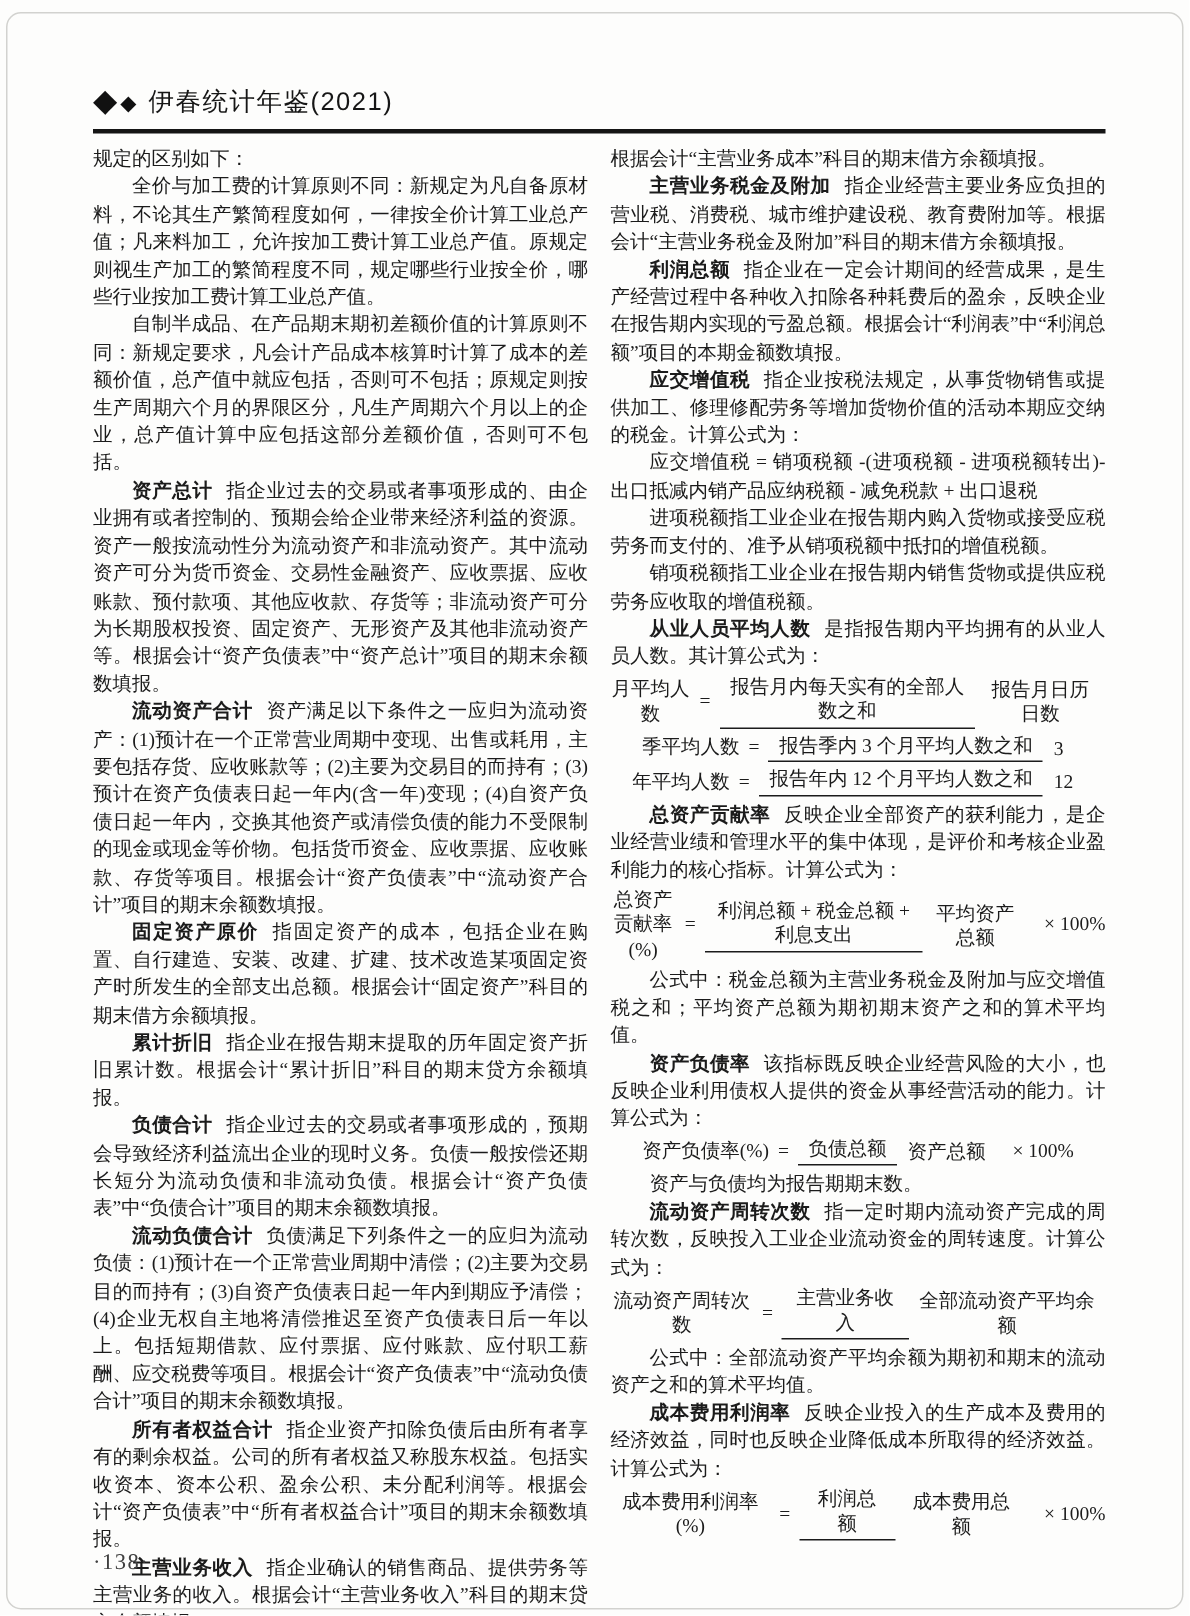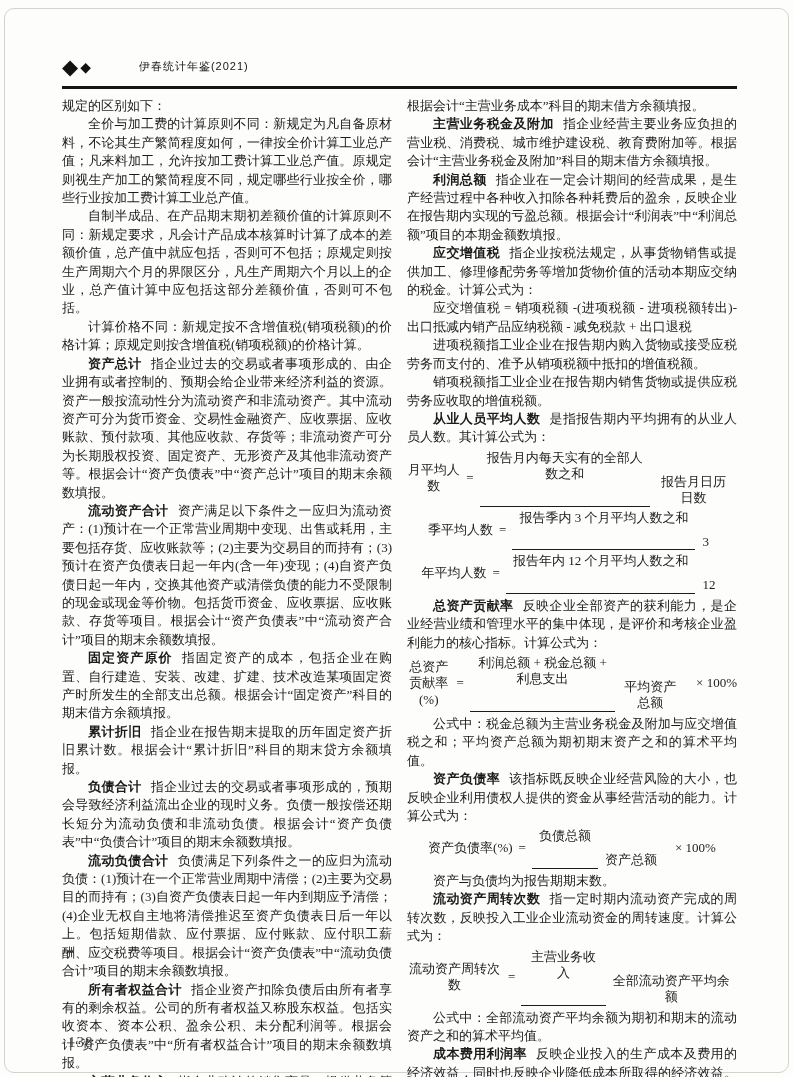--- a/index.html
+++ b/index.html
@@ -10,38 +10,38 @@
   .page-frame{
     position:absolute;left:4px;top:8px;right:4px;bottom:4px;
     border:1.5px solid #d2d2cf;border-radius:10px;pointer-events:none;
   }
   .hdr{
     position:absolute;left:62px;top:56px;display:flex;align-items:center;
     font-family:"Liberation Sans","DejaVu Sans",sans-serif;
   }
   .d1{font-size:21px;line-height:1;color:#111;}
   .d2{font-size:14px;line-height:1;color:#111;margin-left:2px;margin-right:8px;}
-  .hdr-title{font-size:11px;letter-spacing:1px;color:#161616;margin-left:40px;}
+  .hdr-title{font-size:17px;letter-spacing:1px;color:#161616;}
   .rule{position:absolute;left:62px;right:56px;top:86px;height:3px;background:#151515;}
   .columns{position:absolute;left:62px;top:97px;width:675px;display:flex;gap:15px;}
   .col{width:330px;font-size:13px;line-height:18.4px;text-align:justify;text-justify:inter-ideograph;}
   .para{margin:0;text-indent:2em;}
   .para.noindent{text-indent:0;}
   .term{
     font-weight:bold;font-family:"Liberation Sans","DejaVu Sans",sans-serif;
     margin-right:0.7em;
   }
   .formula{
     display:flex;align-items:center;justify-content:center;gap:6px;
     margin:3px 0;text-indent:0;line-height:16.5px;
   }
   .lhs{display:inline-flex;flex-direction:column;text-align:center;}
   .frac{display:inline-flex;flex-direction:row;text-align:center;}
   .frac .num{padding:0 7px 2px;border-bottom:1.4px solid #1b1b1b;}
-  .frac .den{padding:2px 7px 0;margin-top:22px;}
+  .frac .den{padding:2px 7px 0;}
   .suffix{margin-left:5px;white-space:nowrap;}
   .page-number{
     position:absolute;left:62px;bottom:26px;font-size:15px;letter-spacing:1px;color:#404040;
   }
 </style>
 </head>
 <body>
 
 <div class="page">
   <div class="page-frame"></div>
@@ -49,21 +49,20 @@
     <span class="d1">◆</span>
     <span class="d2">◆</span>
     <span class="hdr-title">伊春统计年鉴(2021)</span>
   </header>
   <div class="rule"></div>
   <main class="columns">
     <div class="col" id="col-left">
         <p class="para noindent"><span>规定的区别如下：</span></p>
         <p class="para"><span>全价与加工费的计算原则不同：新规定为凡自备原材料，不论其生产繁简程度如何，一律按全价计算工业总产值；凡来料加工，允许按加工费计算工业总产值。原规定则视生产加工的繁简程度不同，规定哪些行业按全价，哪些行业按加工费计算工业总产值。</span></p>
         <p class="para"><span>自制半成品、在产品期末期初差额价值的计算原则不同：新规定要求，凡会计产品成本核算时计算了成本的差额价值，总产值中就应包括，否则可不包括；原规定则按生产周期六个月的界限区分，凡生产周期六个月以上的企业，总产值计算中应包括这部分差额价值，否则可不包括。</span></p>
-        <p class="para"><span>计算价格不同：新规定按不含增值税(销项税额)的价格计算；原规定则按含增值税(销项税额)的价格计算。</span></p>
         <p class="para"><b class="term">资产总计</b><span>指企业过去的交易或者事项形成的、由企业拥有或者控制的、预期会给企业带来经济利益的资源。资产一般按流动性分为流动资产和非流动资产。其中流动资产可分为货币资金、交易性金融资产、应收票据、应收账款、预付款项、其他应收款、存货等；非流动资产可分为长期股权投资、固定资产、无形资产及其他非流动资产等。根据会计“资产负债表”中“资产总计”项目的期末余额数填报。</span></p>
         <p class="para"><b class="term">流动资产合计</b><span>资产满足以下条件之一应归为流动资产：(1)预计在一个正常营业周期中变现、出售或耗用，主要包括存货、应收账款等；(2)主要为交易目的而持有；(3)预计在资产负债表日起一年内(含一年)变现；(4)自资产负债日起一年内，交换其他资产或清偿负债的能力不受限制的现金或现金等价物。包括货币资金、应收票据、应收账款、存货等项目。根据会计“资产负债表”中“流动资产合计”项目的期末余额数填报。</span></p>
         <p class="para"><b class="term">固定资产原价</b><span>指固定资产的成本，包括企业在购置、自行建造、安装、改建、扩建、技术改造某项固定资产时所发生的全部支出总额。根据会计“固定资产”科目的期末借方余额填报。</span></p>
         <p class="para"><b class="term">累计折旧</b><span>指企业在报告期末提取的历年固定资产折旧累计数。根据会计“累计折旧”科目的期末贷方余额填报。</span></p>
         <p class="para"><b class="term">负债合计</b><span>指企业过去的交易或者事项形成的，预期会导致经济利益流出企业的现时义务。负债一般按偿还期长短分为流动负债和非流动负债。根据会计“资产负债表”中“负债合计”项目的期末余额数填报。</span></p>
         <p class="para"><b class="term">流动负债合计</b><span>负债满足下列条件之一的应归为流动负债：(1)预计在一个正常营业周期中清偿；(2)主要为交易目的而持有；(3)自资产负债表日起一年内到期应予清偿；(4)企业无权自主地将清偿推迟至资产负债表日后一年以上。包括短期借款、应付票据、应付账款、应付职工薪酬、应交税费等项目。根据会计“资产负债表”中“流动负债合计”项目的期末余额数填报。</span></p>
         <p class="para"><b class="term">所有者权益合计</b><span>指企业资产扣除负债后由所有者享有的剩余权益。公司的所有者权益又称股东权益。包括实收资本、资本公积、盈余公积、未分配利润等。根据会计“资产负债表”中“所有者权益合计”项目的期末余额数填报。</span></p>
         <p class="para"><b class="term">主营业务收入</b><span>指企业确认的销售商品、提供劳务等主营业务的收入。根据会计“主营业务收入”科目的期末贷方余额填报。</span></p>
       </div>
     <div class="col" id="col-right">

